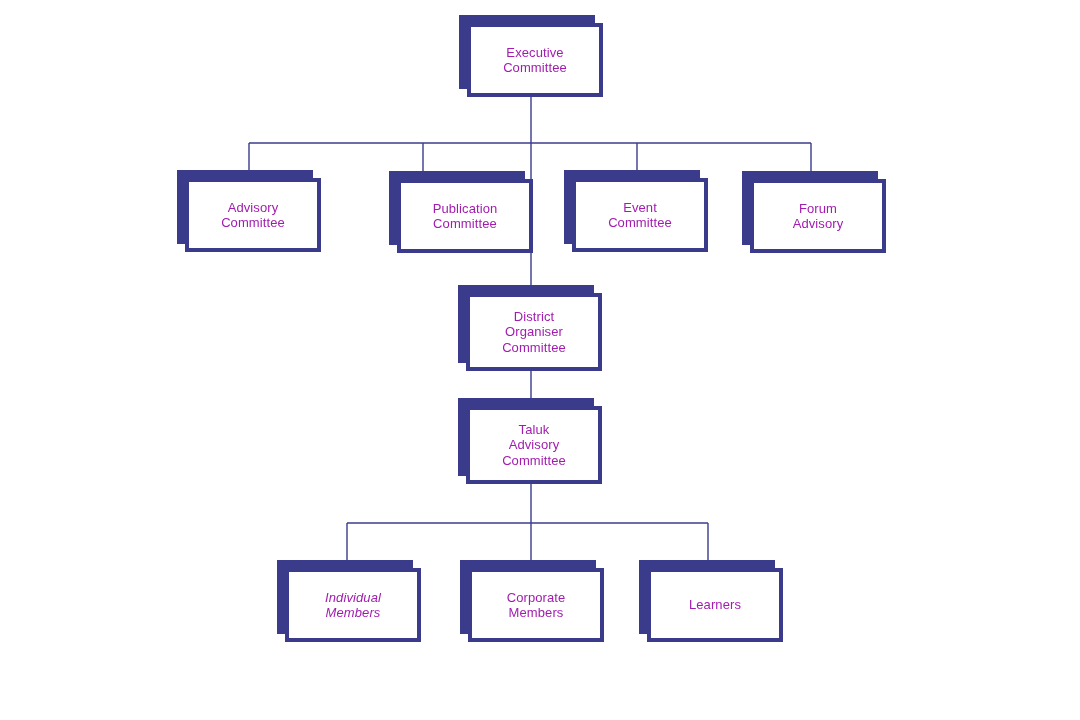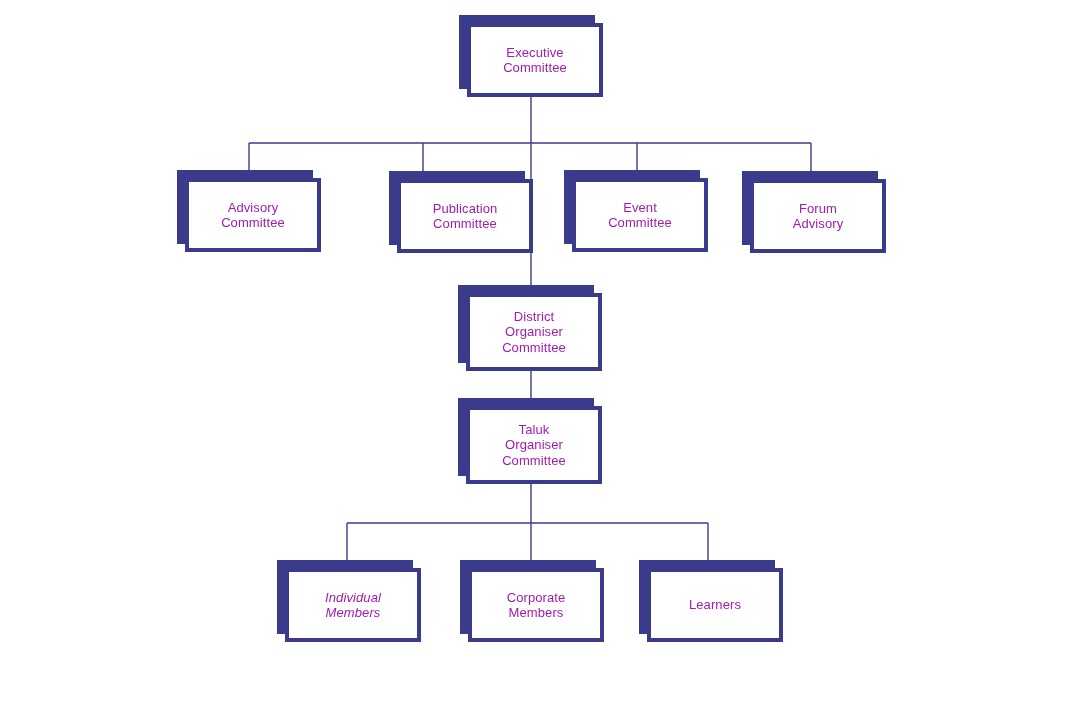--- a/index.html
+++ b/index.html
@@ -126,21 +126,21 @@
         <div class="face">
           <div class="label">District
 Organiser
 Committee</div>
         </div>
       </div>
       <div class="node" style="left: 458px; top: 398px; width: 136px; height: 78px;">
         <div class="shadow"></div>
         <div class="face">
           <div class="label">Taluk
-Organiser
+Advisory
 Committee</div>
         </div>
       </div>
       <div class="node" style="left: 277px; top: 560px; width: 136px; height: 74px; font-style: italic;">
         <div class="shadow"></div>
         <div class="face">
           <div class="label">Individual
 Members</div>
         </div>
       </div>

